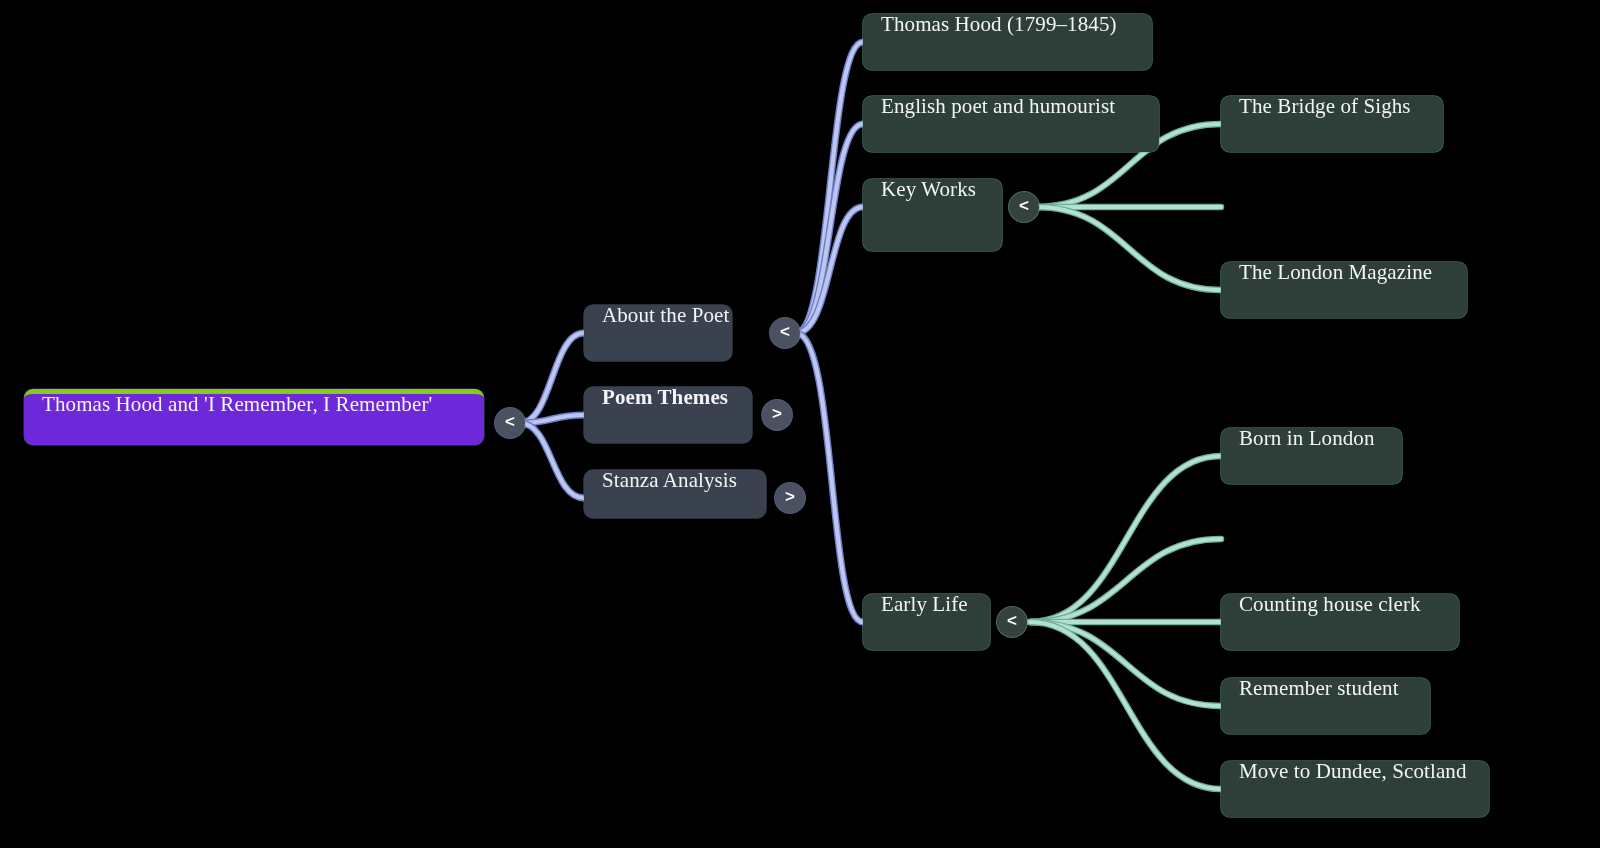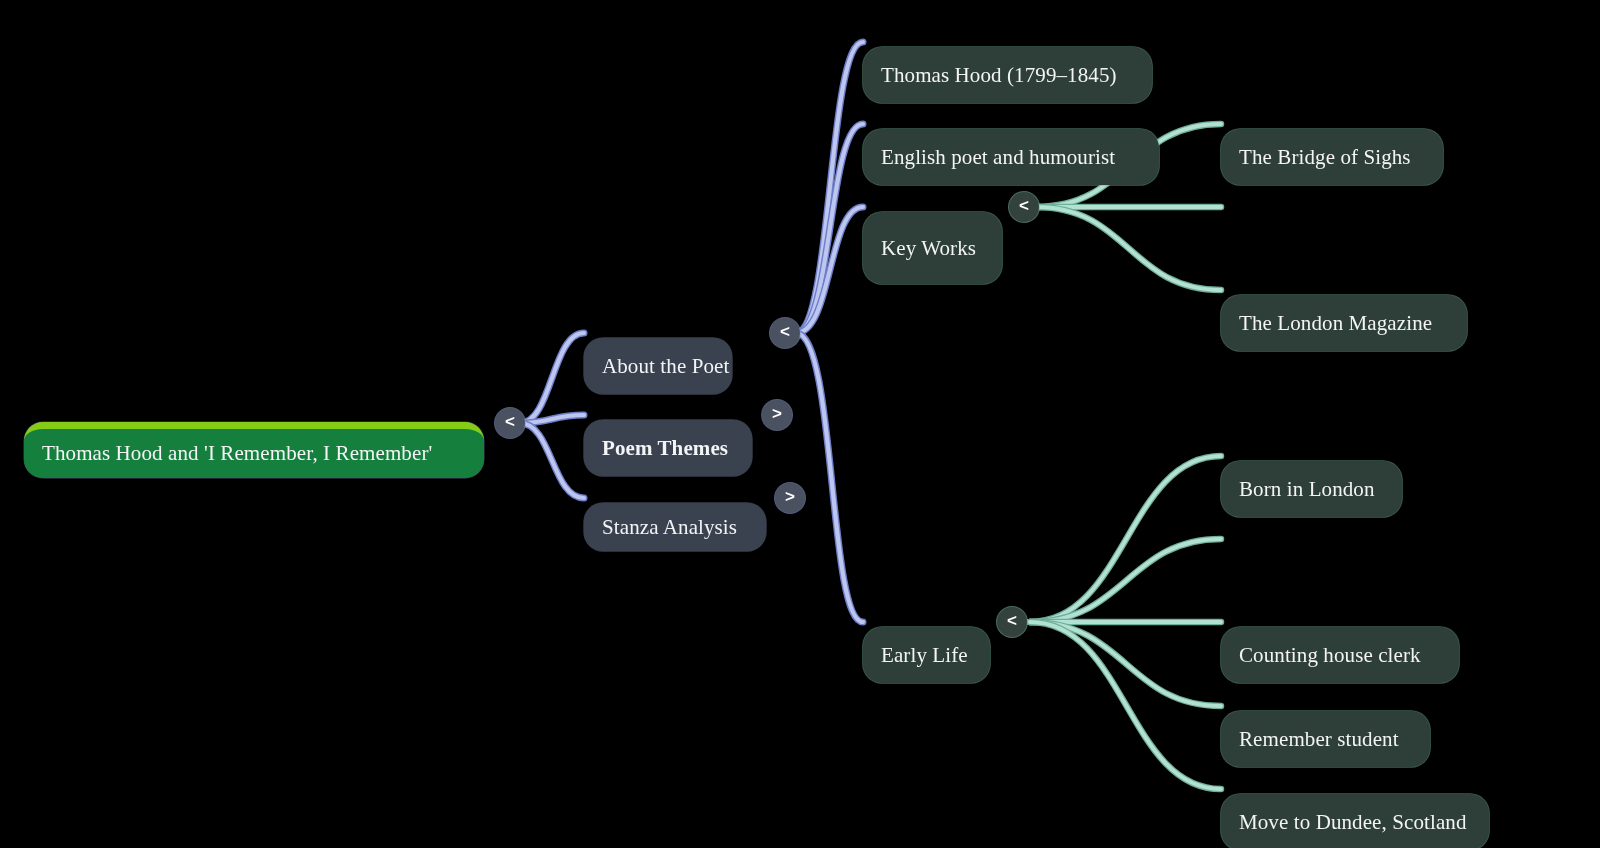--- a/index.html
+++ b/index.html
@@ -20,37 +20,36 @@
     left: 0;
     top: 0;
     width: 1600px;
     height: 848px;
     pointer-events: none;
   }
   .node {
     position: absolute;
     box-sizing: border-box;
     display: flex;
-    align-items: center;
-    border-radius: 19px;
+    align-items: flex-start;
+    border-radius: 9px;
     color: #ffffff;
     white-space: nowrap;
     padding: 0 18px;
     z-index: 5;
-    margin-top: 33px;
   }
   .node .label {
     font-size: 21px;
     line-height: 1;
     letter-spacing: 0.1px;
     color: #f3f4f6;
   }
   .node.root {
-    background: #15803d;
-    border-top: 7px solid #84cc16;
+    background: #6d28d9;
+    border-top: 5px solid #84cc16;
     box-shadow: 0 0 0 0.5px rgba(120,130,175,0.55);
   }
   .node.root .label { color: #f5f5f8; }
   .node.branch {
     background: #3b424f;
     box-shadow: 0 0 0 0.7px rgba(125,140,170,0.45);
   }
   .node.leaf {
     background: #2e3f39;
     box-shadow: 0 0 0 0.8px rgba(110,175,150,0.55);

